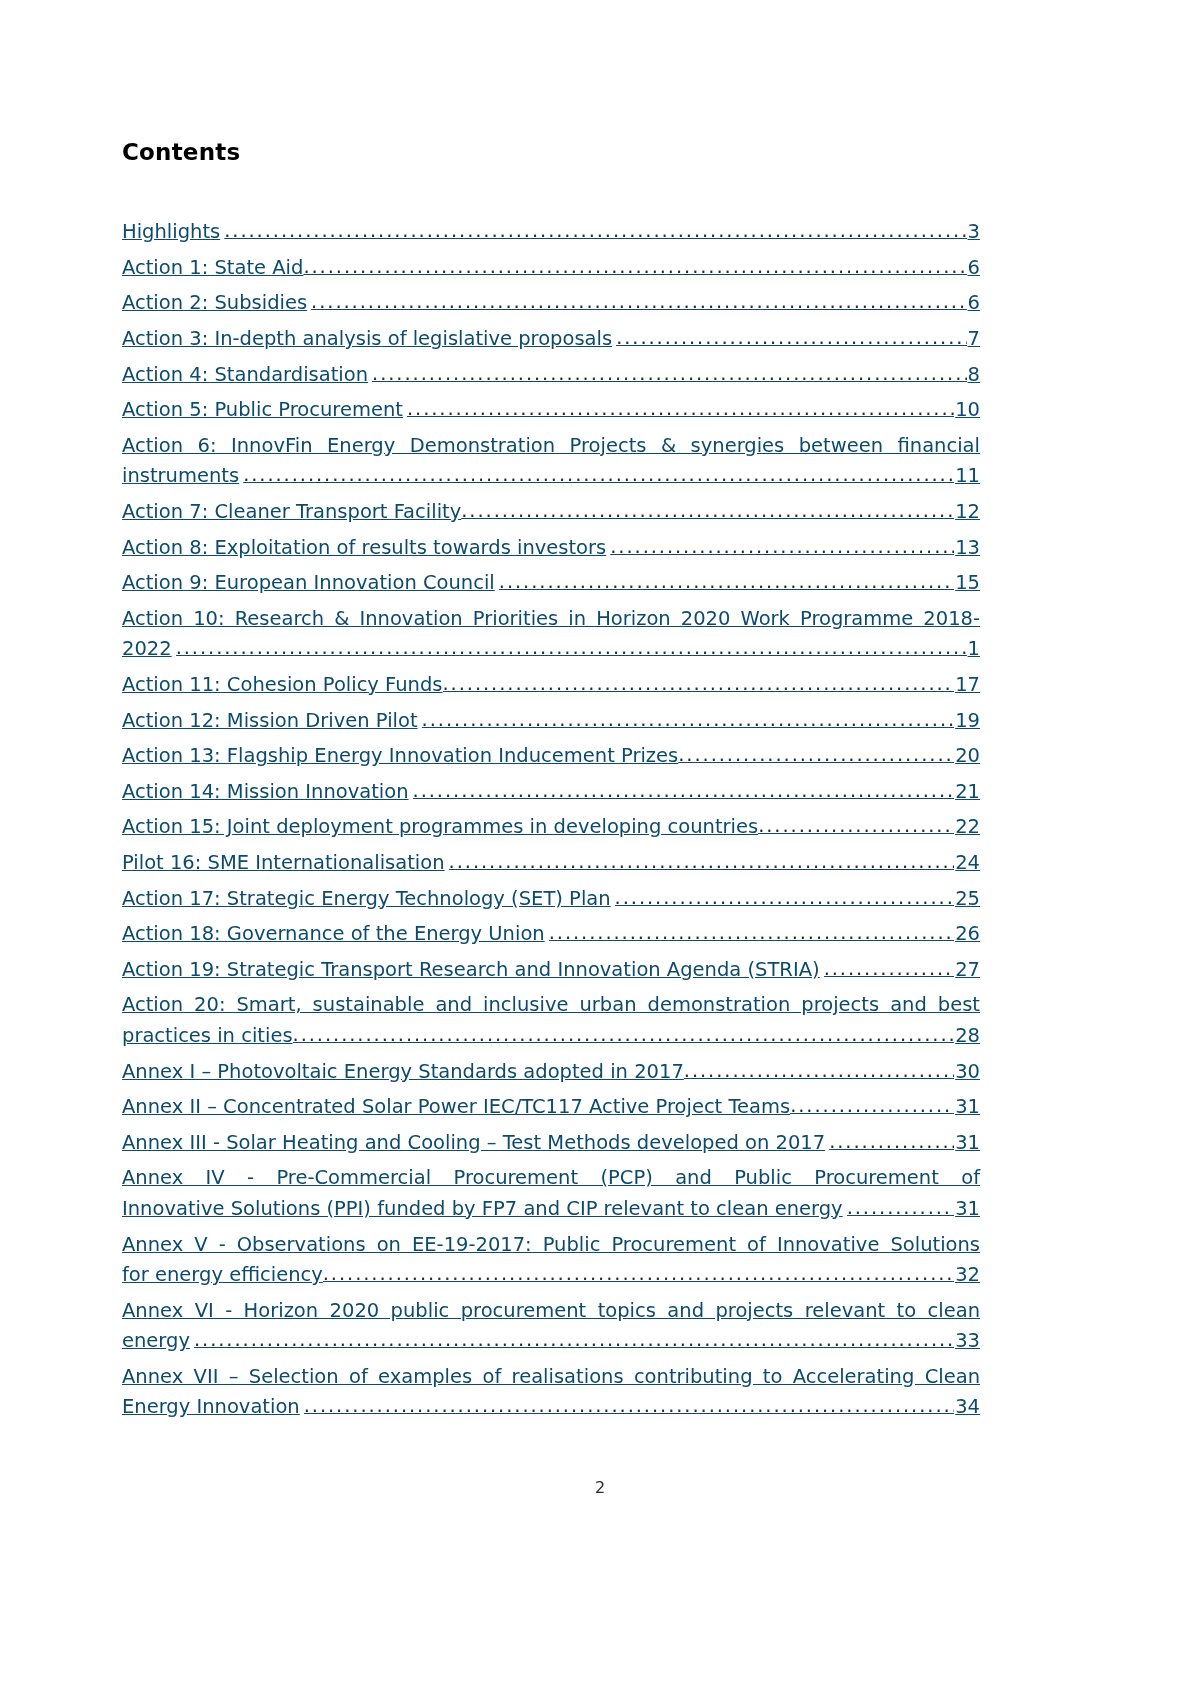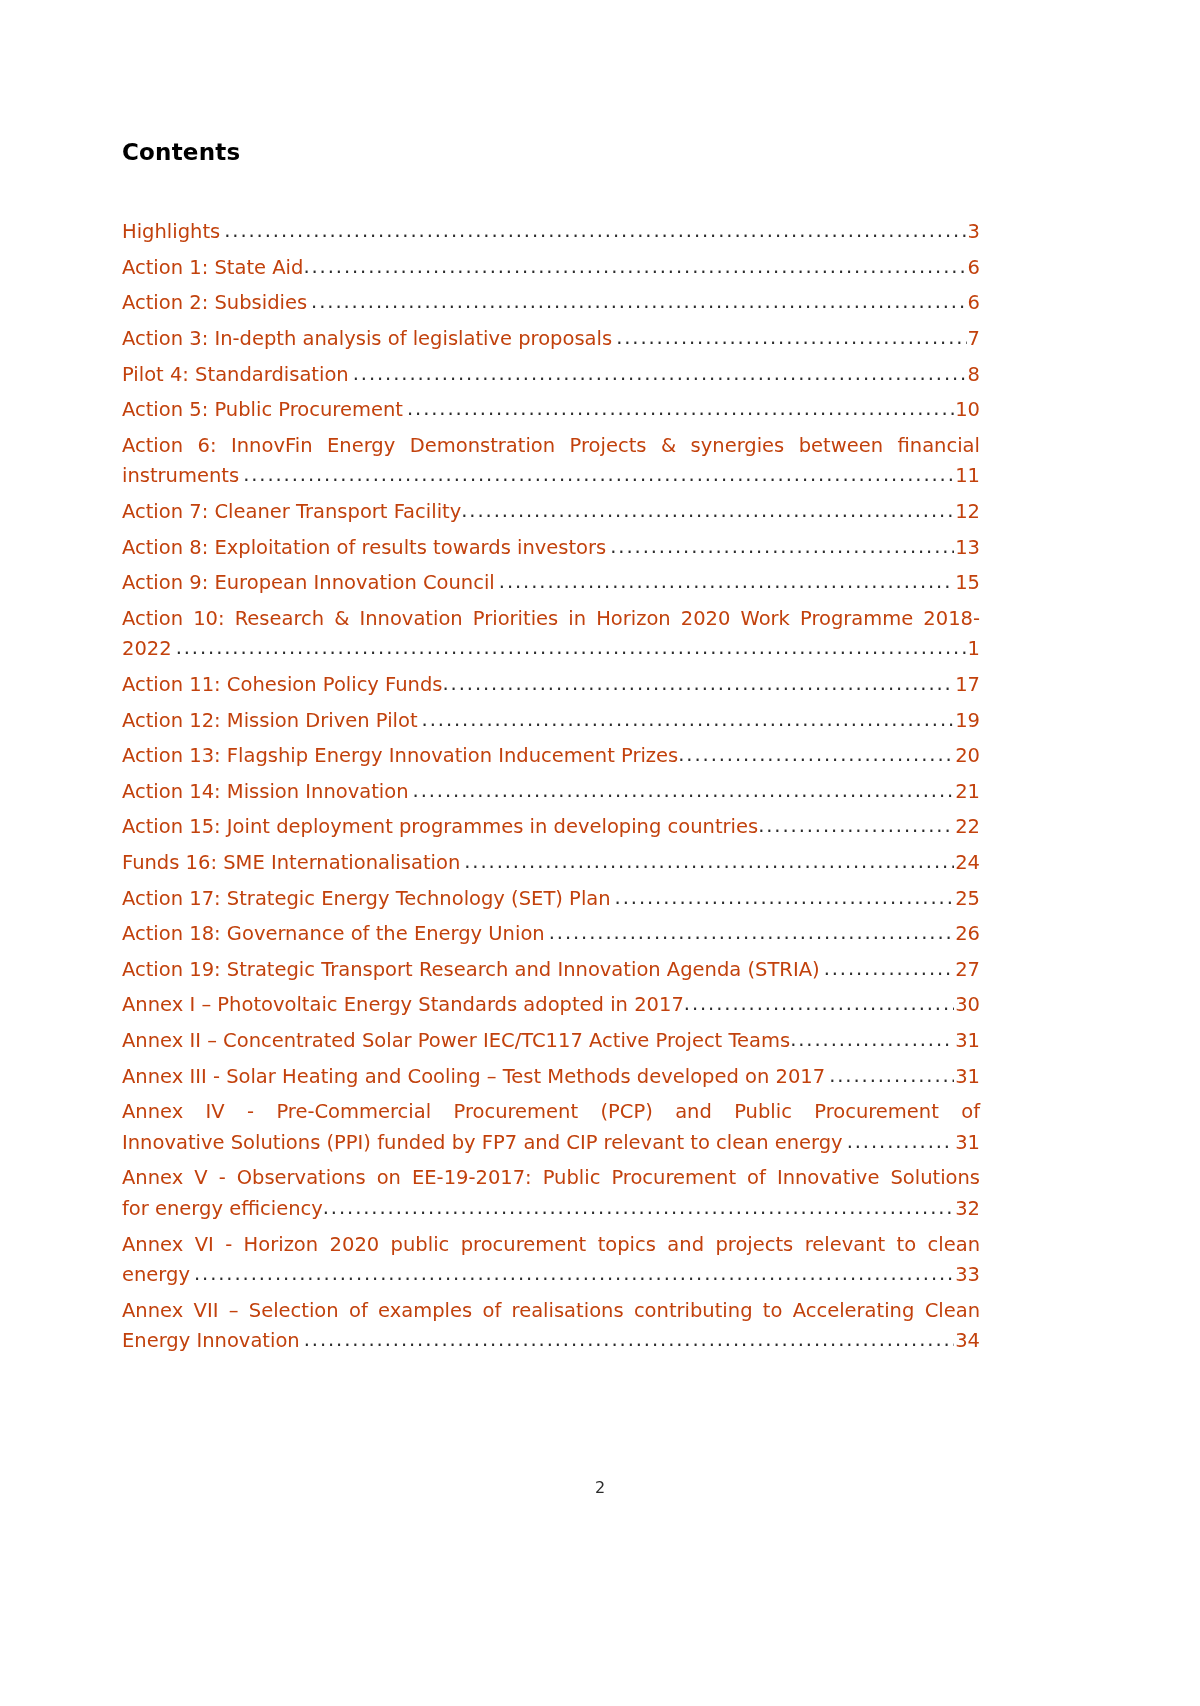--- a/index.html
+++ b/index.html
@@ -39,23 +39,24 @@
   }
   .toc-list {
     margin: 0;
     padding: 0;
     list-style: none;
   }
   .toc-entry {
     position: relative;
     font-size: 19.5px;
     line-height: 30.6px;
-    color: #c2410c;
+    color: #0c4a6e;
     margin: 0 0 5px 0;
     display: block;
+    text-decoration: underline;
   }
   
   .row {
     display: flex;
     align-items: baseline;
     width: 100%;
   }
   .e-title {
     white-space: nowrap;
     flex: 0 0 auto;
@@ -133,21 +134,21 @@
         </div>
         <div class="toc-entry">
           <div class="row">
             <span class="e-title sp-pre">Action 3: In-depth analysis of legislative proposals</span>
             <span class="e-leader"></span>
             <span class="e-page">7</span>
           </div>
         </div>
         <div class="toc-entry">
           <div class="row">
-            <span class="e-title sp-pre">Pilot 4: Standardisation</span>
+            <span class="e-title sp-pre">Action 4: Standardisation</span>
             <span class="e-leader"></span>
             <span class="e-page">8</span>
           </div>
         </div>
         <div class="toc-entry">
           <div class="row">
             <span class="e-title sp-pre">Action 5: Public Procurement</span>
             <span class="e-leader"></span>
             <span class="e-page">10</span>
           </div>
@@ -219,21 +220,21 @@
         </div>
         <div class="toc-entry">
           <div class="row">
             <span class="e-title">Action 15: Joint deployment programmes in developing countries</span>
             <span class="e-leader"></span>
             <span class="e-page">22</span>
           </div>
         </div>
         <div class="toc-entry">
           <div class="row">
-            <span class="e-title sp-pre">Funds 16: SME Internationalisation</span>
+            <span class="e-title sp-pre">Pilot 16: SME Internationalisation</span>
             <span class="e-leader"></span>
             <span class="e-page">24</span>
           </div>
         </div>
         <div class="toc-entry">
           <div class="row">
             <span class="e-title sp-pre">Action 17: Strategic Energy Technology (SET) Plan</span>
             <span class="e-leader"></span>
             <span class="e-page">25</span>
           </div>
@@ -246,20 +247,28 @@
           </div>
         </div>
         <div class="toc-entry">
           <div class="row">
             <span class="e-title sp-pre">Action 19: Strategic Transport Research and Innovation Agenda (STRIA)</span>
             <span class="e-leader"></span>
             <span class="e-page">27</span>
           </div>
         </div>
         <div class="toc-entry">
+          <span class="e-wrap-line1">Action 20: Smart, sustainable and inclusive urban demonstration projects and best</span>
+          <div class="row">
+            <span class="e-title">practices in cities</span>
+            <span class="e-leader"></span>
+            <span class="e-page">28</span>
+          </div>
+        </div>
+        <div class="toc-entry">
           <div class="row">
             <span class="e-title">Annex I – Photovoltaic Energy Standards adopted in 2017</span>
             <span class="e-leader"></span>
             <span class="e-page">30</span>
           </div>
         </div>
         <div class="toc-entry">
           <div class="row">
             <span class="e-title">Annex II – Concentrated Solar Power IEC/TC117 Active Project Teams</span>
             <span class="e-leader"></span>

